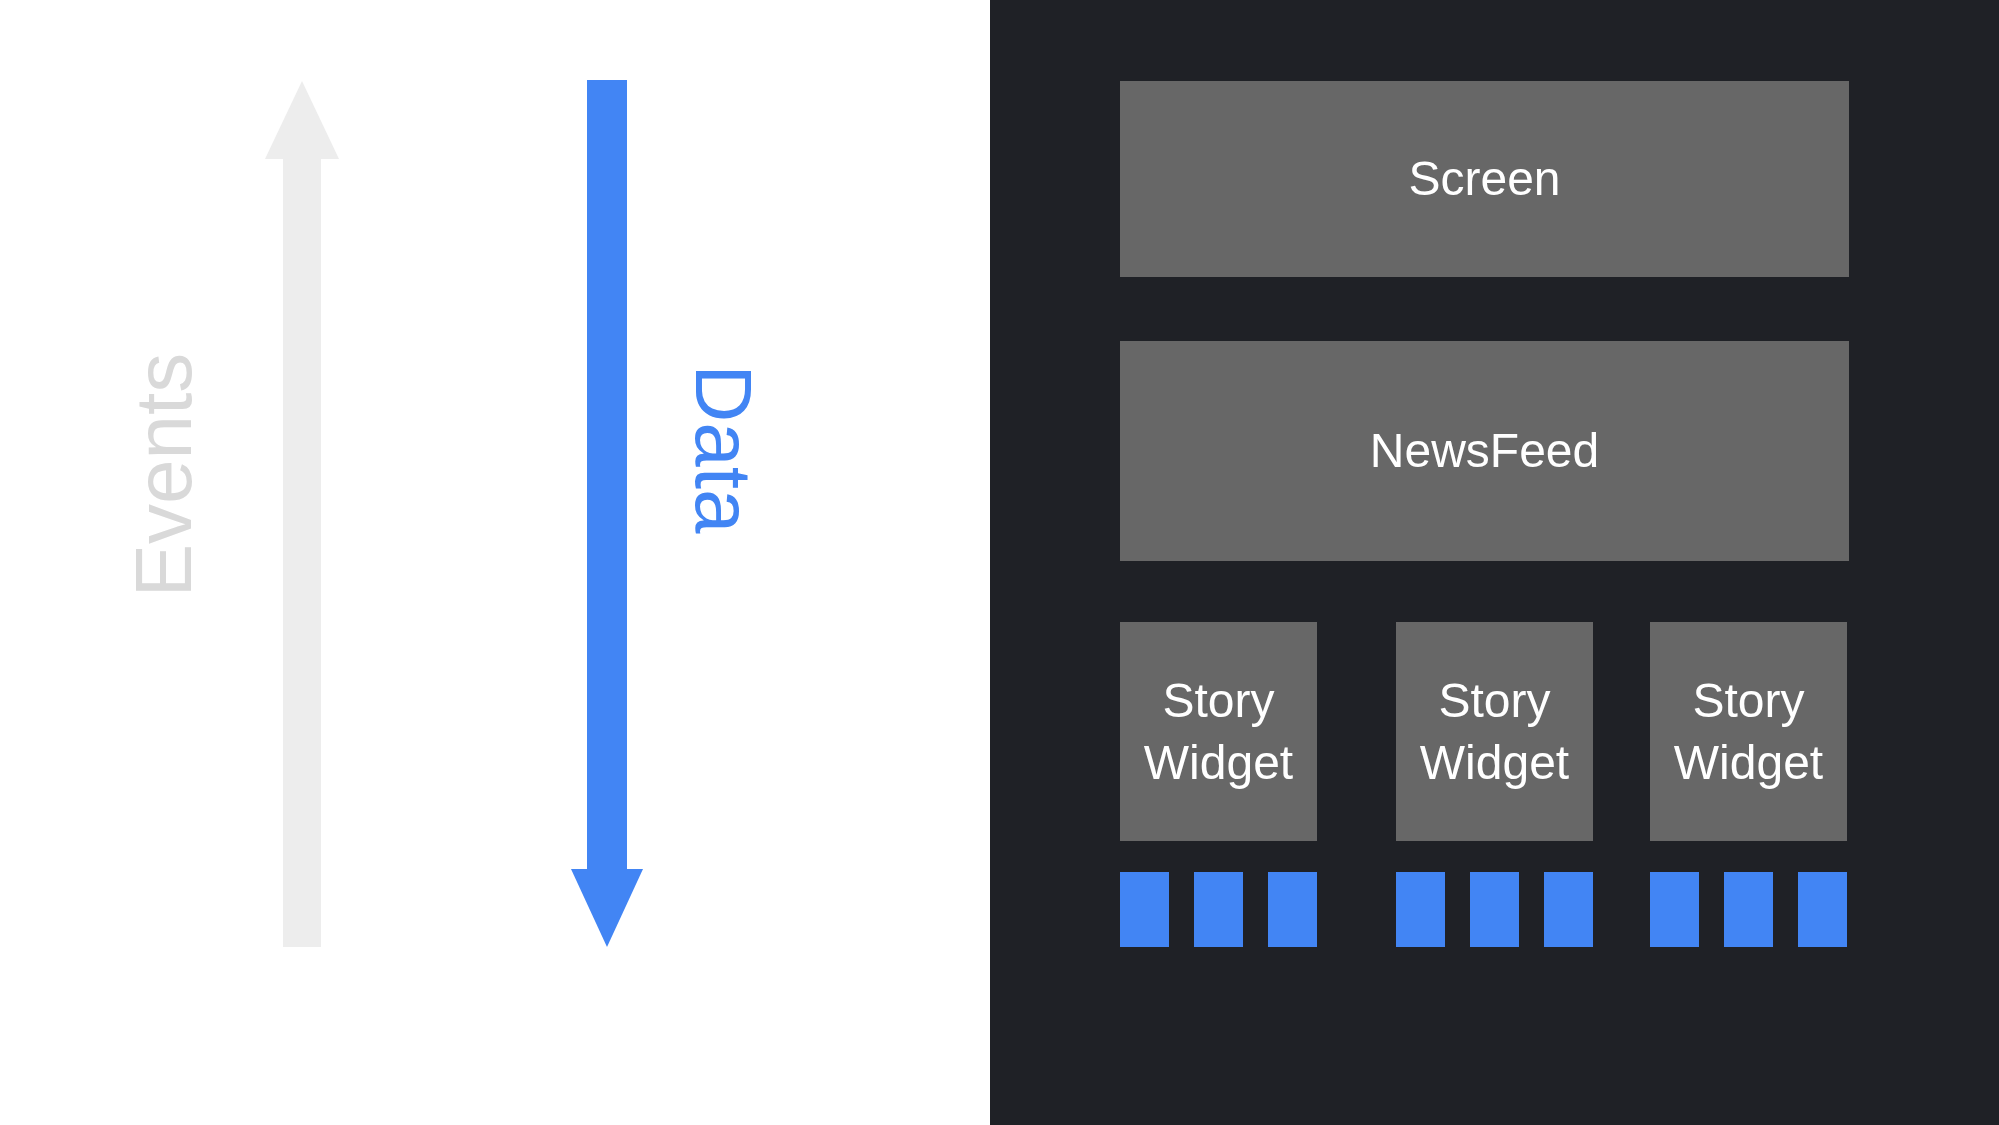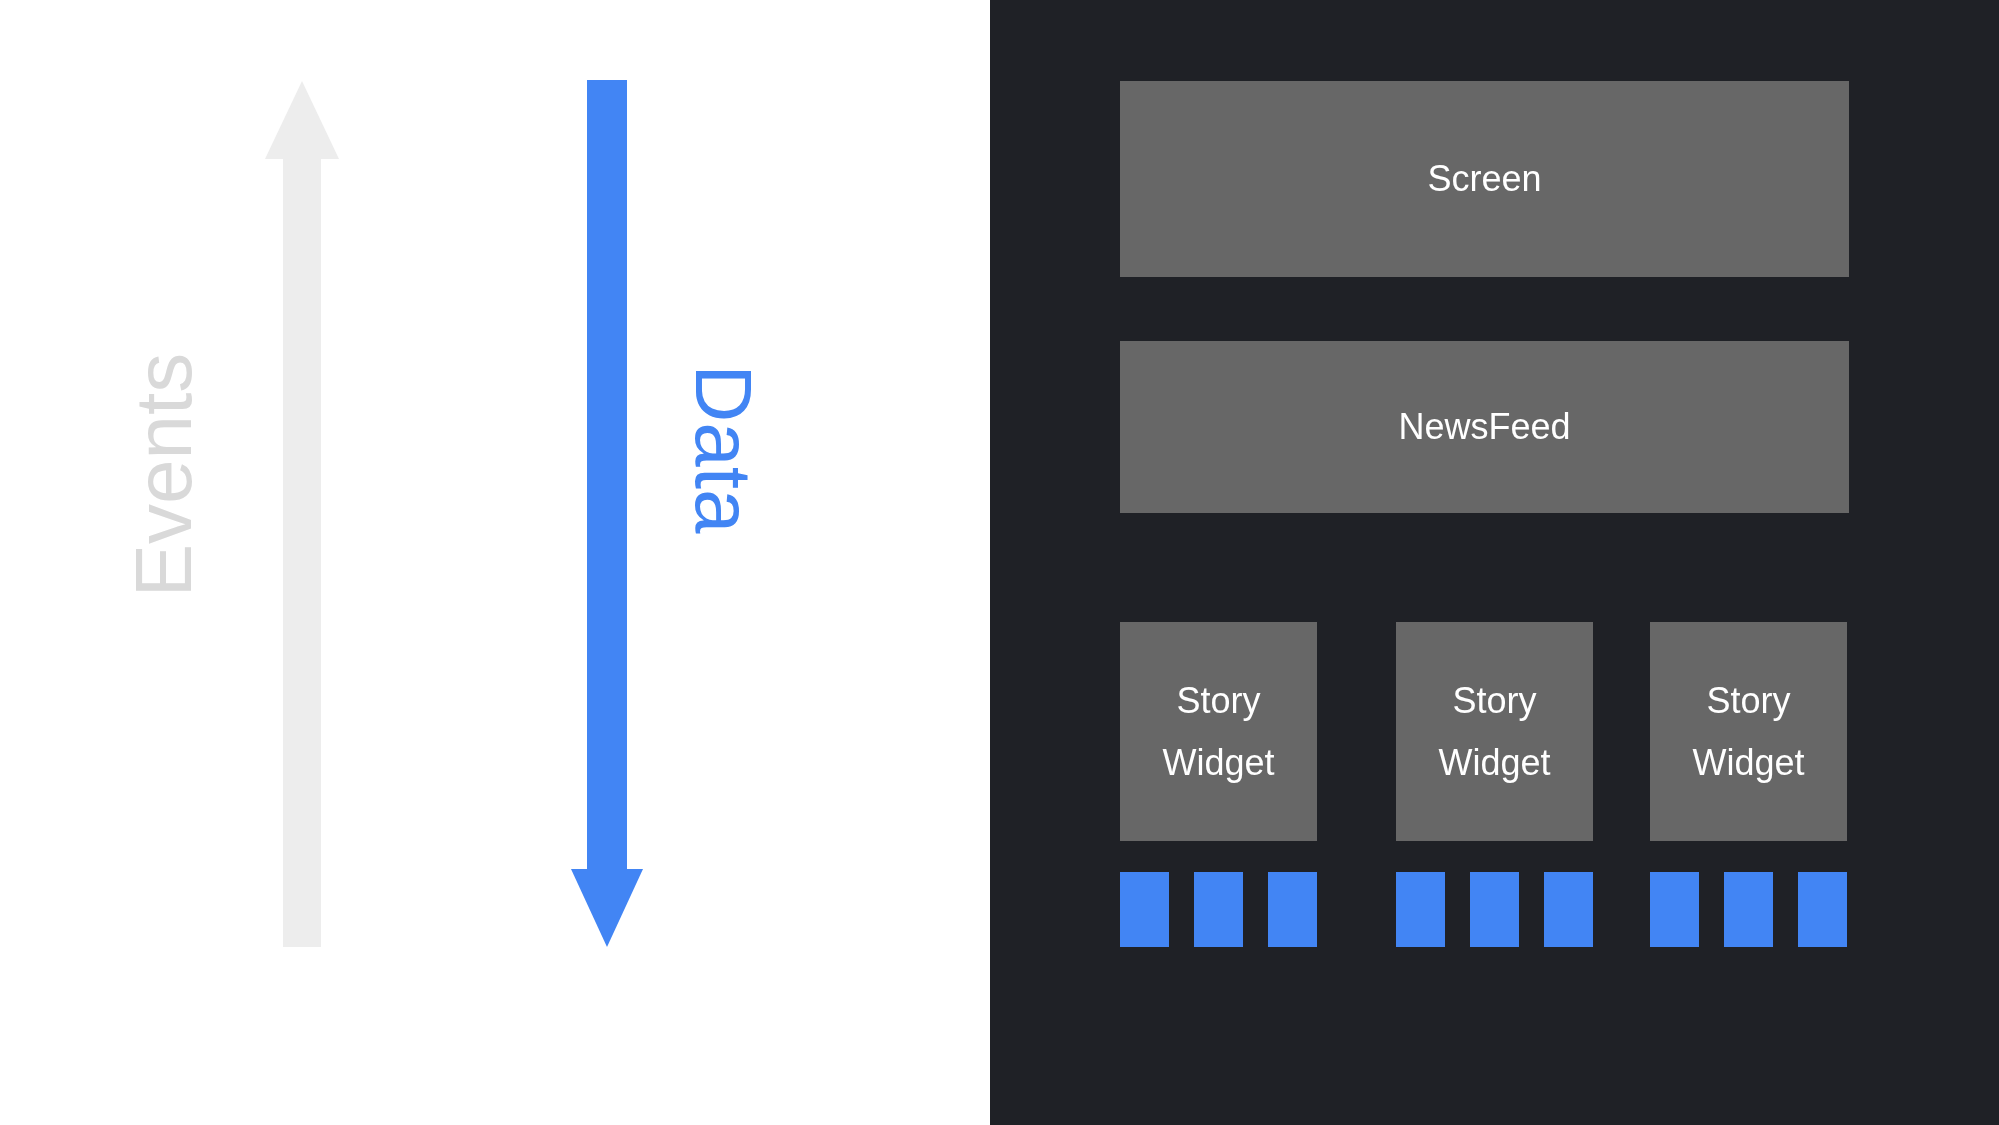--- a/index.html
+++ b/index.html
@@ -3,23 +3,23 @@
 <meta charset="utf-8">
 <style>
   html,body{margin:0;padding:0;background:#ffffff;}
   body{font-family:"Liberation Sans", sans-serif;}
   .stage{position:relative;width:1999px;height:1125px;background:#ffffff;overflow:hidden;}
 
   
   .dark-panel{position:absolute;left:990px;top:0;width:1009px;height:1125px;background:#1f2126;}
 
   
-  .gbox{position:absolute;background:#676767;color:#ffffff;display:flex;align-items:center;justify-content:center;text-align:center;font-size:36px;line-height:62px;}
+  .gbox{position:absolute;background:#676767;color:#ffffff;display:flex;align-items:center;justify-content:center;text-align:center;font-size:48px;line-height:62px;}
   .box-screen{left:1120px;top:81px;width:729px;height:196px;}
-  .box-newsfeed{left:1120px;top:341px;width:729px;height:172px;}
+  .box-newsfeed{left:1120px;top:341px;width:729px;height:220px;}
   .box-story{top:622px;width:197px;height:219px;padding:8px 10px;box-sizing:border-box;}
   .story-1{left:1120px;}
   .story-2{left:1396px;}
   .story-3{left:1650px;}
 
   
   .sq-group{position:absolute;top:872px;width:197px;height:75px;display:flex;justify-content:space-between;}
   .sqg-1{left:1120px;}
   .sqg-2{left:1396px;}
   .sqg-3{left:1650px;}

